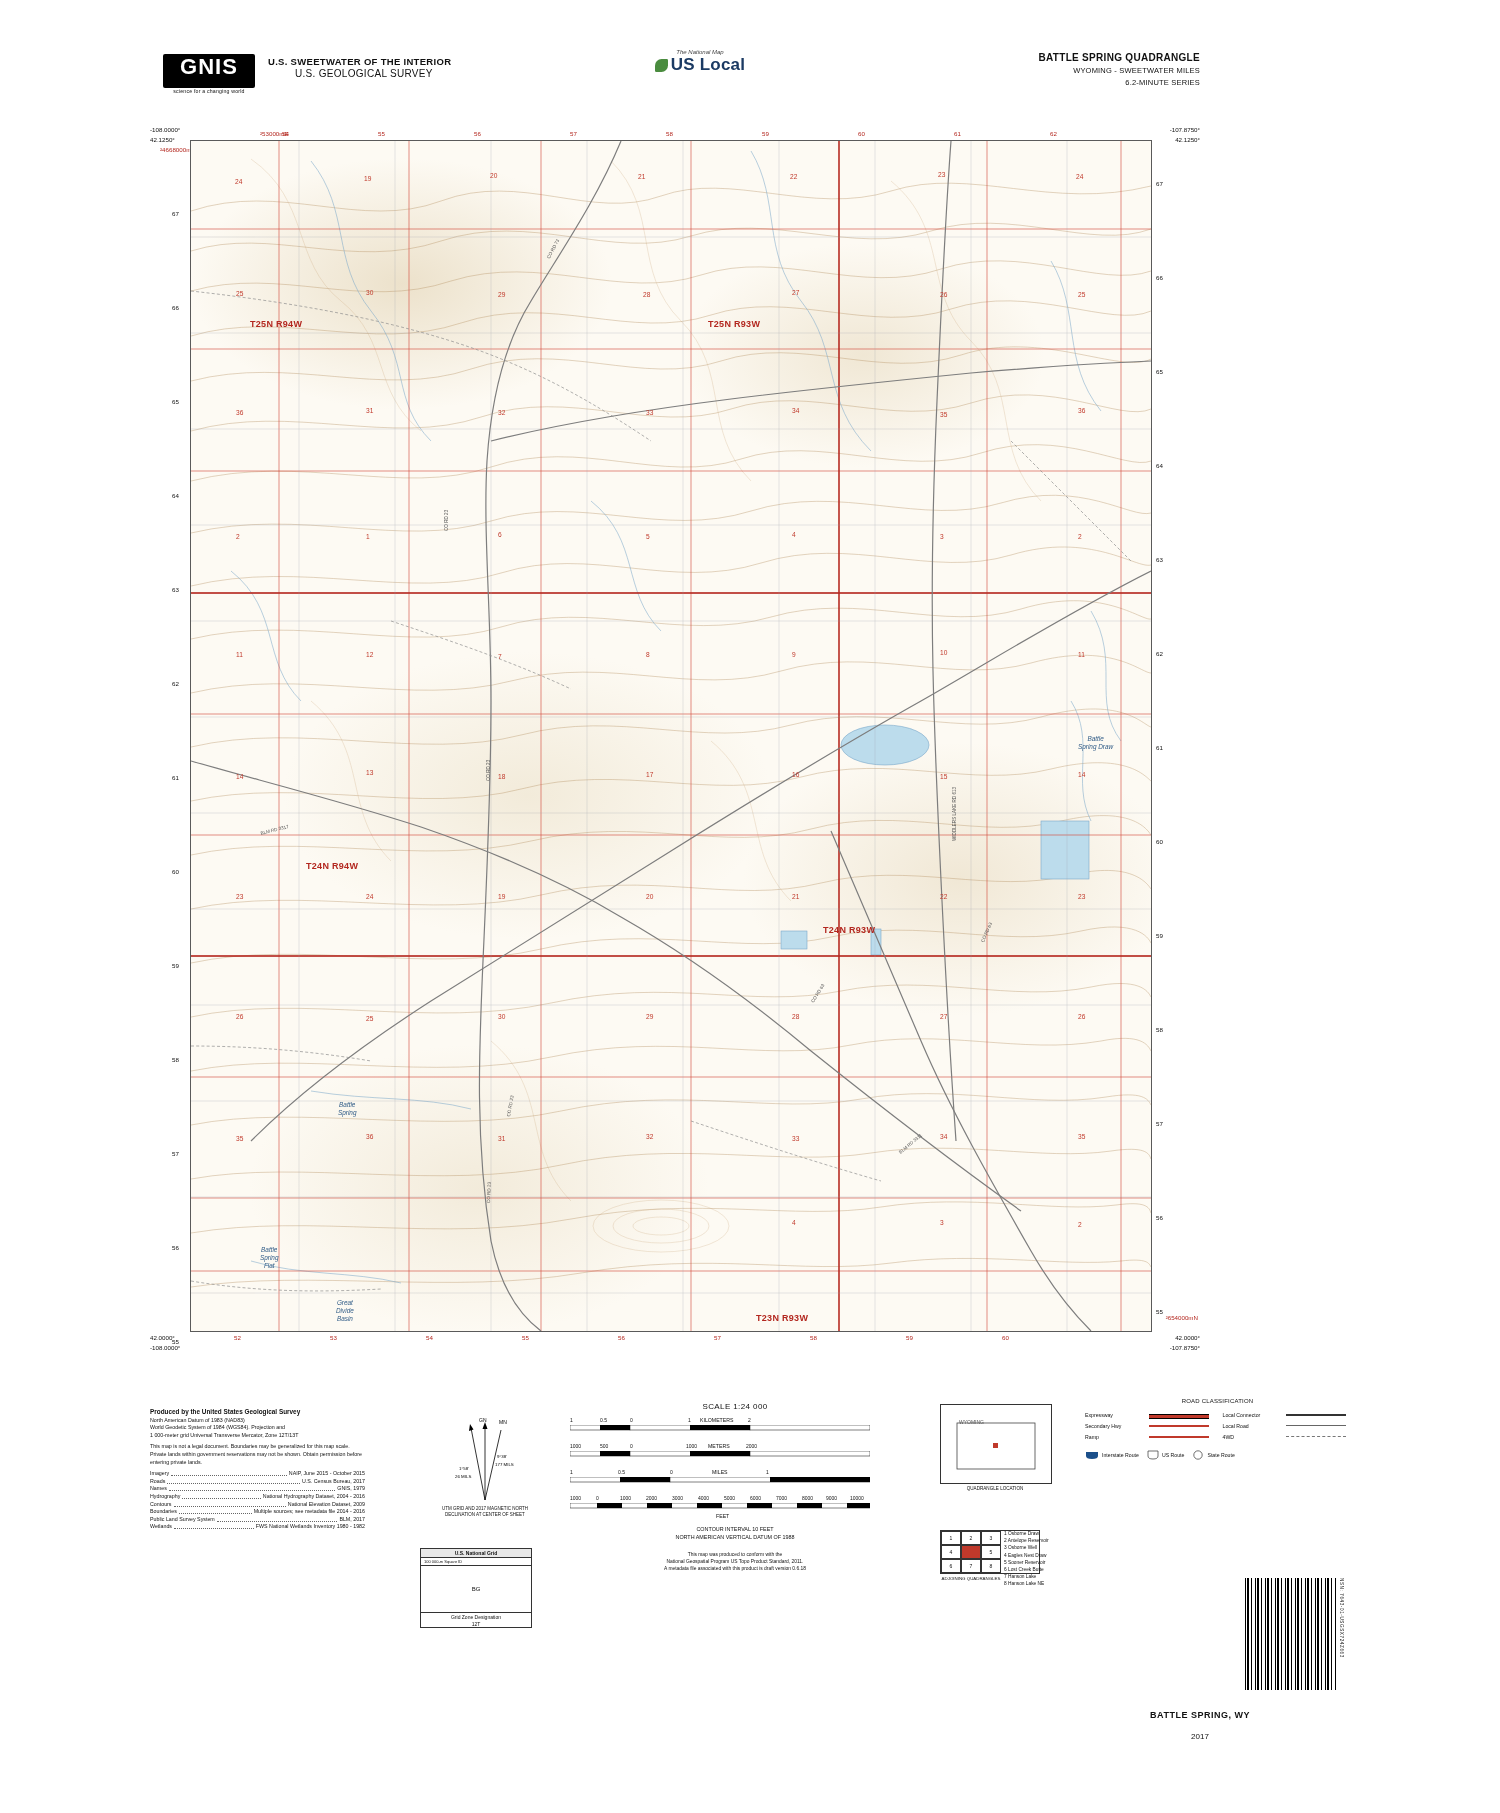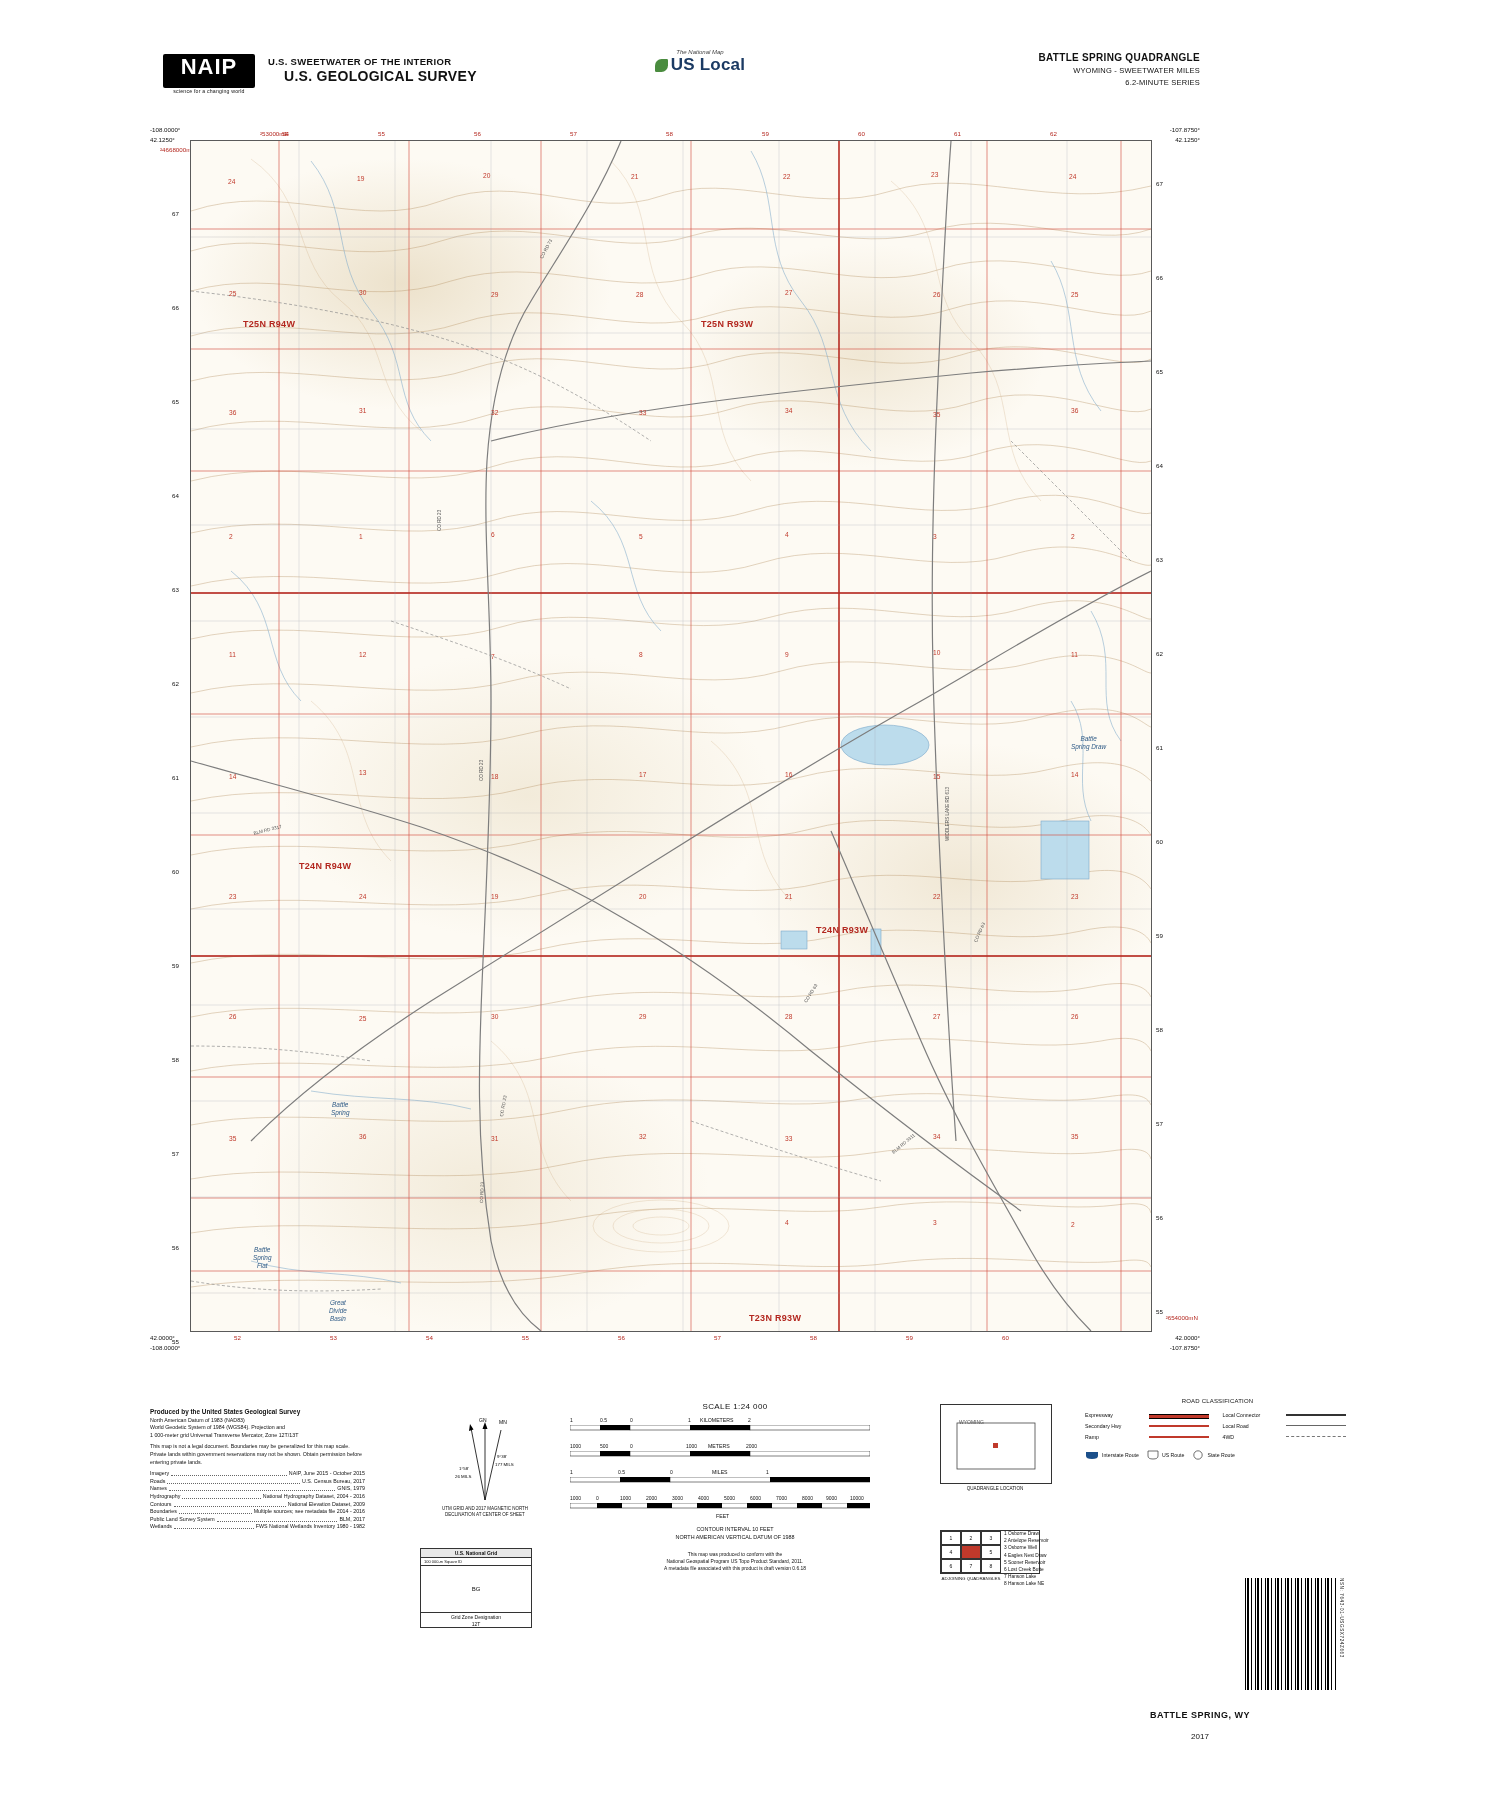--- a/index.html
+++ b/index.html
@@ -5,21 +5,21 @@
   html,body{margin:0;padding:0;background:#ffffff;}
   body{width:1500px;height:1813px;font-family:"Liberation Sans",sans-serif;color:#111;position:relative;overflow:hidden;}
   .page{position:absolute;left:0;top:0;width:1500px;height:1813px;background:#fff;}
 
   
   .header{position:absolute;left:150px;top:46px;width:1050px;height:52px;}
   .usgs-logo{position:absolute;left:13px;top:8px;width:92px;height:34px;background:#000;color:#fff;
     font-weight:bold;font-size:22px;letter-spacing:1px;text-align:center;line-height:26px;border-radius:2px;}
   .usgs-sub{position:absolute;left:13px;top:42px;width:92px;text-align:center;font-size:5.2px;letter-spacing:.2px;color:#111;}
   .dept{position:absolute;left:118px;top:10px;font-size:9.5px;font-weight:bold;letter-spacing:.3px;}
-  .dept2{position:absolute;left:134px;top:22px;font-size:14px;font-weight:bold;letter-spacing:.3px;}
+  .dept2{position:absolute;left:145px;top:22px;font-size:10px;font-weight:normal;letter-spacing:.3px;}
   .tnm{position:absolute;left:480px;top:3px;width:140px;text-align:center;}
   .tnm .t1{font-size:6px;font-style:italic;color:#444;}
   .tnm .t2{font-size:17px;font-weight:bold;color:#1b3a63;letter-spacing:.2px;}
   .tnm .leaf{display:inline-block;width:13px;height:13px;background:#4a8c3f;border-radius:50% 10% 50% 10%;vertical-align:-2px;margin-right:3px;}
   .quad{position:absolute;right:0;top:6px;text-align:right;}
   .quad .q1{font-size:10px;font-weight:bold;letter-spacing:.3px;}
   .quad .q2{font-size:7.5px;margin-top:3px;letter-spacing:.2px;}
   .quad .q3{font-size:7.5px;margin-top:3px;letter-spacing:.2px;}
 
   
@@ -34,21 +34,21 @@
       radial-gradient(ellipse 340px 200px at 35% 55%, rgba(226,212,180,.40), rgba(226,212,180,0) 72%),
       radial-gradient(ellipse 300px 190px at 80% 62%, rgba(223,206,172,.42), rgba(223,206,172,0) 72%),
       radial-gradient(ellipse 320px 200px at 30% 88%, rgba(225,210,178,.38), rgba(225,210,178,0) 72%),
       #fdfaf3;}
 
   .contours{position:absolute;left:0;top:0;width:100%;height:100%;opacity:.85;}
   .grid-utm{position:absolute;left:0;top:0;width:100%;height:100%;}
   .sections{position:absolute;left:0;top:0;width:100%;height:100%;}
   .roads{position:absolute;left:0;top:0;width:100%;height:100%;}
   .water{position:absolute;left:0;top:0;width:100%;height:100%;}
-  .labels{position:absolute;left:0;top:0;width:100%;height:100%;}
+  .labels{position:absolute;left:7px;top:0;width:100%;height:100%;}
 
   .seclab{position:absolute;font-size:6.6px;color:#c0392b;}
   .twnlab{position:absolute;font-size:9px;font-weight:bold;color:#b3271f;letter-spacing:.3px;}
   .featlab{position:absolute;font-size:6.4px;color:#2e5a86;font-style:italic;line-height:8px;text-align:center;}
 
   
   .tk{position:absolute;font-size:6.2px;color:#111;}
   .tkred{position:absolute;font-size:6.2px;color:#b3271f;}
   .corner{position:absolute;font-size:6.2px;color:#111;}
 
@@ -99,21 +99,21 @@
   .bctxt{position:absolute;left:94px;top:0;font-size:4.6px;writing-mode:vertical-rl;letter-spacing:.6px;}
   .footquad{position:absolute;left:905px;top:330px;width:290px;text-align:center;font-size:9px;font-weight:bold;letter-spacing:.5px;}
   .footyear{position:absolute;left:905px;top:352px;width:290px;text-align:center;font-size:8px;}
 </style>
 </head>
 <body>
 
 <div class="page">
 
   <div class="header">
-    <div class="usgs-logo"><span>NAIP</span></div>
+    <div class="usgs-logo"><span>GNIS</span></div>
     <div class="usgs-sub">science for a changing world</div>
     <div class="dept">U.S. SWEETWATER OF THE INTERIOR</div>
     <div class="dept2">U.S. GEOLOGICAL SURVEY</div>
 
     <div class="tnm">
       <div class="t1">The National Map</div>
       <div class="t2"><span class="leaf"></span><span>US Local</span></div>
     </div>
 
     <div class="quad">

